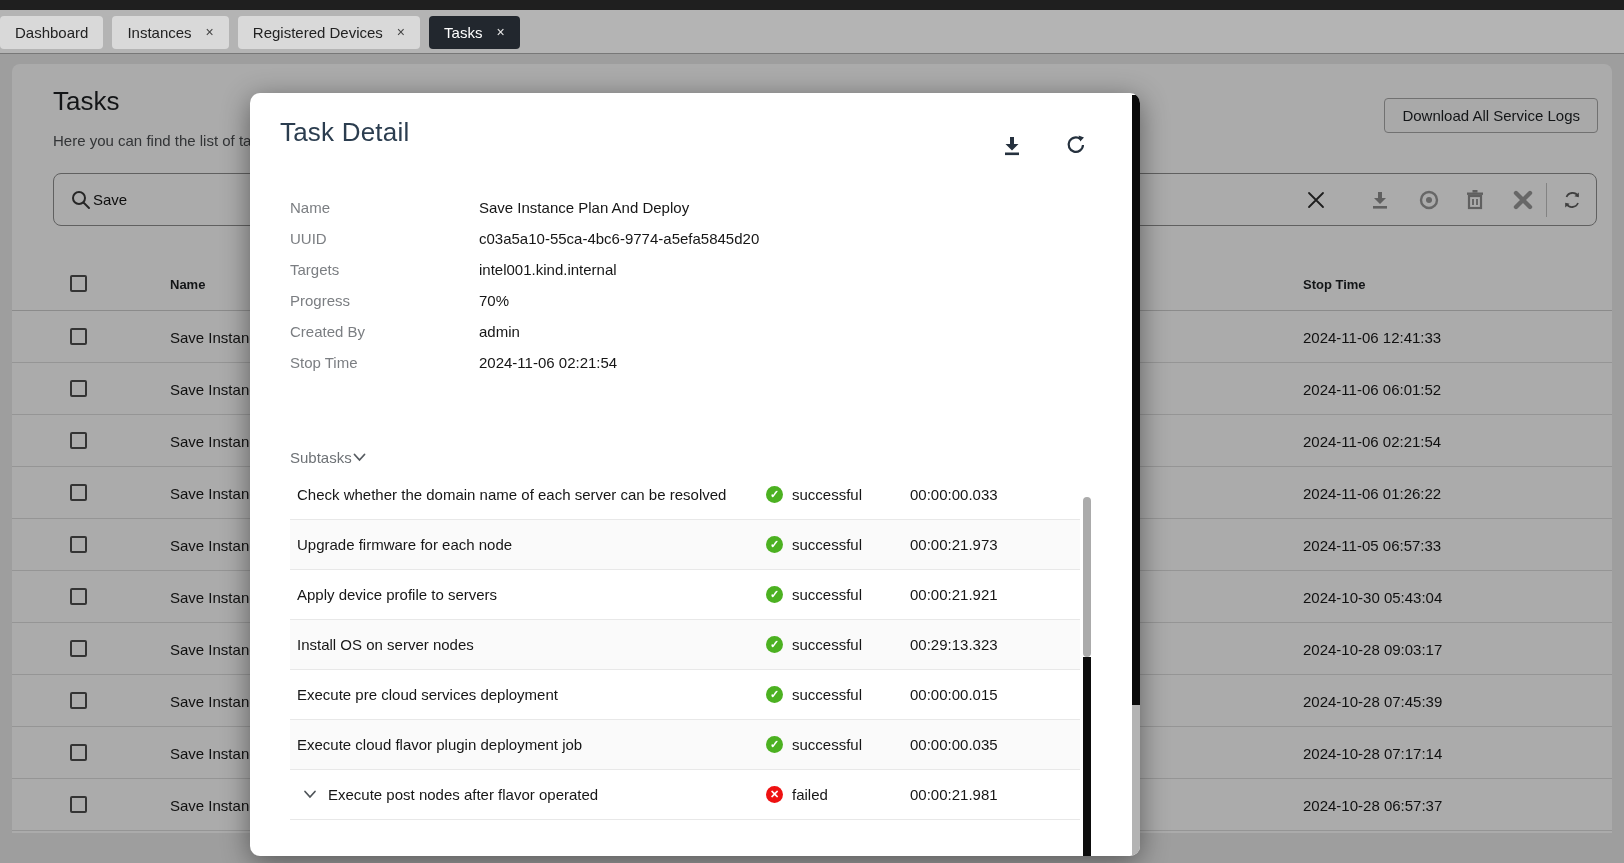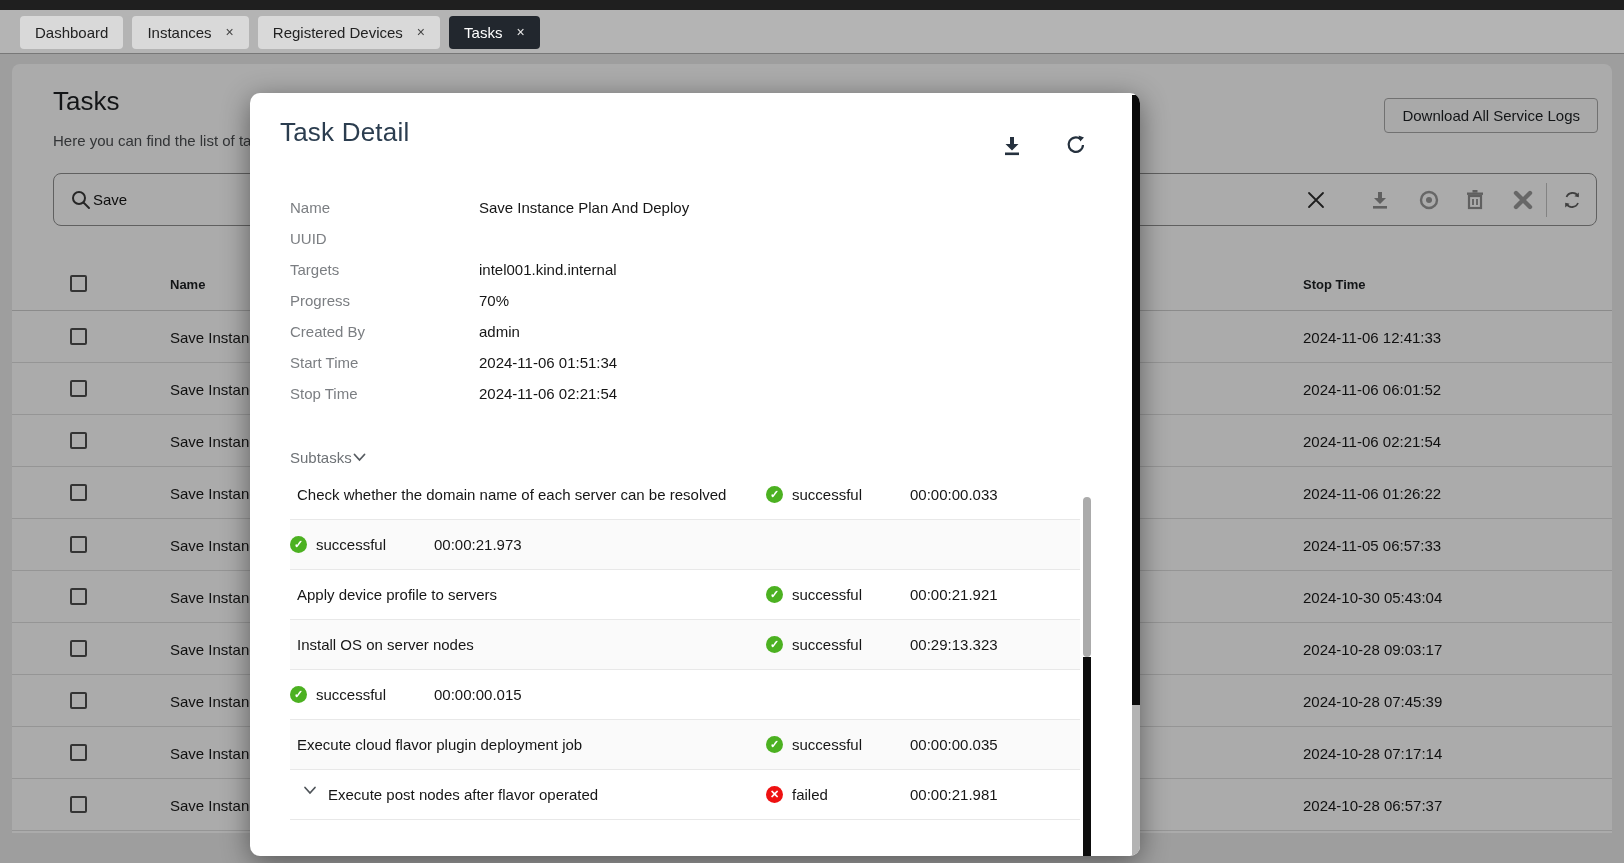--- a/index.html
+++ b/index.html
@@ -5,21 +5,21 @@
   html,body{margin:0;padding:0;}
   body{
     width:1624px;height:863px;position:relative;overflow:hidden;
     background:#ececec;
     font-family:"Liberation Sans",sans-serif;
     -webkit-font-smoothing:antialiased;
   }
   
   .top-strip{position:absolute;left:0;top:0;width:100%;height:10px;background:#1f1f1f;}
   .tab-bar{position:absolute;left:0;top:10px;width:100%;height:44px;background:#b4b4b4;
-    display:flex;align-items:center;padding-left:20px;gap:9px;box-sizing:border-box;}
+    display:flex;align-items:center;padding-left:0;gap:9px;box-sizing:border-box;}
   .tab{height:33px;display:flex;align-items:center;gap:14px;padding:0 15px;border-radius:4px;
     background:#d9d9d9;color:#222;font-size:15px;cursor:default;white-space:nowrap;}
   .tab .tab-close{font-size:14px;color:#444;line-height:1;}
   .tab.active{background:#22272e;color:#fff;}
   .tab.active .tab-close{color:#e8e8e8;}
   
   .card{position:absolute;left:12px;top:64px;width:1600px;height:769px;background:#ffffff;
     border-radius:8px 8px 0 0;}
   .page-title{position:absolute;left:41px;top:22px;font-size:26px;font-weight:500;color:#1d2023;}
   .page-subtitle{position:absolute;left:41px;top:68px;font-size:15px;color:#4c4f52;}
@@ -52,21 +52,21 @@
   .frow{height:31px;line-height:31px;font-size:15px;white-space:nowrap;}
   .flabel{position:absolute;left:40px;color:#7b7e82;}
   .fvalue{position:absolute;left:229px;color:#161616;}
   .frow{position:relative;width:890px;}
   .subtasks-head{position:absolute;left:40px;top:352px;height:24px;display:flex;align-items:center;gap:1px;
     font-size:15px;color:#6e7276;}
   .subtask-list{position:absolute;left:40px;top:377px;width:790px;height:386px;overflow:hidden;}
   .srow{position:relative;height:49px;border-bottom:1px solid #e8e8e8;display:flex;align-items:center;
     font-size:15px;color:#161616;}
   .srow:nth-child(even){background:#fafafa;}
-  .s-name{width:476px;padding-left:7px;box-sizing:border-box;white-space:nowrap;overflow:hidden;display:flex;gap:11px;}
+  .s-name{width:476px;padding-left:7px;box-sizing:border-box;white-space:nowrap;overflow:hidden;display:flex;align-items:center;gap:11px;}
   .s-status{width:144px;display:flex;align-items:center;gap:9px;}
   .s-dur{white-space:nowrap;}
   .status-dot{width:17px;height:17px;border-radius:50%;display:flex;align-items:center;justify-content:center;
     color:#fff;font-size:11px;font-weight:bold;line-height:1;}
   .status-dot.ok{background:#4cb121;}
   .status-dot.bad{background:#ee1111;}
   
   .sub-scroll-thumb{position:absolute;left:833px;top:404px;width:8px;height:160px;border-radius:4px;background:#ababab;}
   .sub-scroll-dark{position:absolute;left:833px;top:564px;bottom:0;width:8px;background:#0d0d0d;}
   .modal-scroll-track{position:absolute;left:882px;top:612px;bottom:0;width:8px;background:#b3b3b3;}
@@ -231,36 +231,33 @@
     </svg>
   </span>
 
   <div class="fields" id="fields">
       <div class="frow">
     <span class="flabel">Name</span>
     <span class="fvalue">Save Instance Plan And Deploy</span>
   </div>
       <div class="frow">
     <span class="flabel">UUID</span>
+    <span class="fvalue">c03a5a10-55ca-4bc6-9774-a5efa5845d20</span>
   </div>
       <div class="frow">
     <span class="flabel">Targets</span>
     <span class="fvalue">intel001.kind.internal</span>
   </div>
       <div class="frow">
     <span class="flabel">Progress</span>
     <span class="fvalue">70%</span>
   </div>
       <div class="frow">
     <span class="flabel">Created By</span>
     <span class="fvalue">admin</span>
-  </div>
-      <div class="frow">
-    <span class="flabel">Start Time</span>
-    <span class="fvalue">2024-11-06 01:51:34</span>
   </div>
       <div class="frow">
     <span class="flabel">Stop Time</span>
     <span class="fvalue">2024-11-06 02:21:54</span>
   </div>
     </div>
 
   <div class="subtasks-head">
     <span>Subtasks</span>
     <svg width="13" height="9" viewBox="0 0 13 9">
@@ -273,20 +270,23 @@
     <span class="s-name">
           <span>Check whether the domain name of each server can be resolved</span>
         </span>
     <span class="s-status">
       <span class="status-dot ok">✓</span>
       <span>successful</span>
     </span>
     <span class="s-dur">00:00:00.033</span>
   </div>
       <div class="srow">
+    <span class="s-name">
+          <span>Upgrade firmware for each node</span>
+        </span>
     <span class="s-status">
       <span class="status-dot ok">✓</span>
       <span>successful</span>
     </span>
     <span class="s-dur">00:00:21.973</span>
   </div>
       <div class="srow">
     <span class="s-name">
           <span>Apply device profile to servers</span>
         </span>
@@ -300,20 +300,23 @@
     <span class="s-name">
           <span>Install OS on server nodes</span>
         </span>
     <span class="s-status">
       <span class="status-dot ok">✓</span>
       <span>successful</span>
     </span>
     <span class="s-dur">00:29:13.323</span>
   </div>
       <div class="srow">
+    <span class="s-name">
+          <span>Execute pre cloud services deployment</span>
+        </span>
     <span class="s-status">
       <span class="status-dot ok">✓</span>
       <span>successful</span>
     </span>
     <span class="s-dur">00:00:00.015</span>
   </div>
       <div class="srow">
     <span class="s-name">
           <span>Execute cloud flavor plugin deployment job</span>
         </span>

